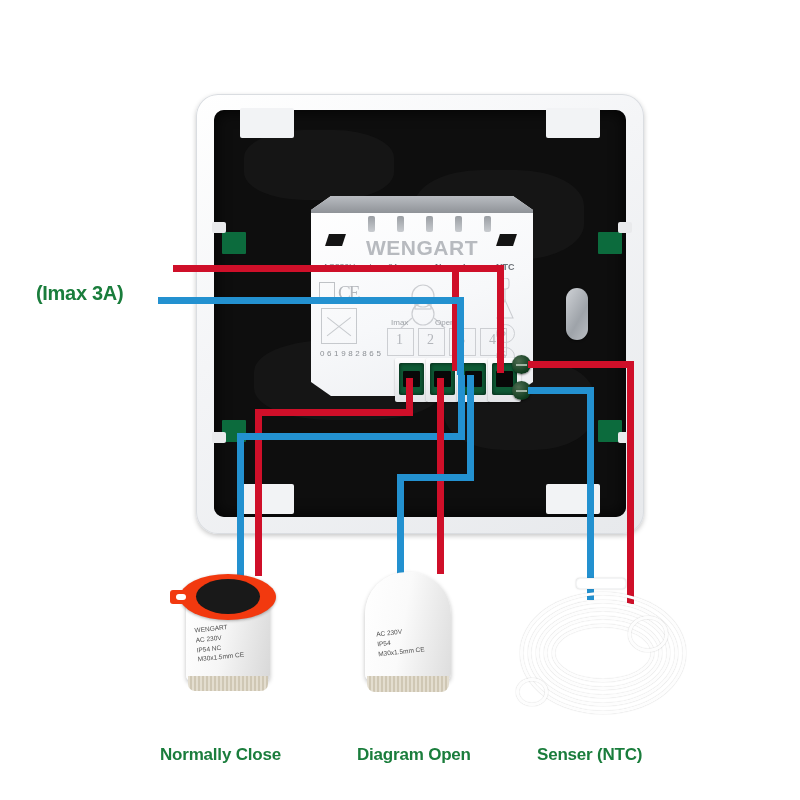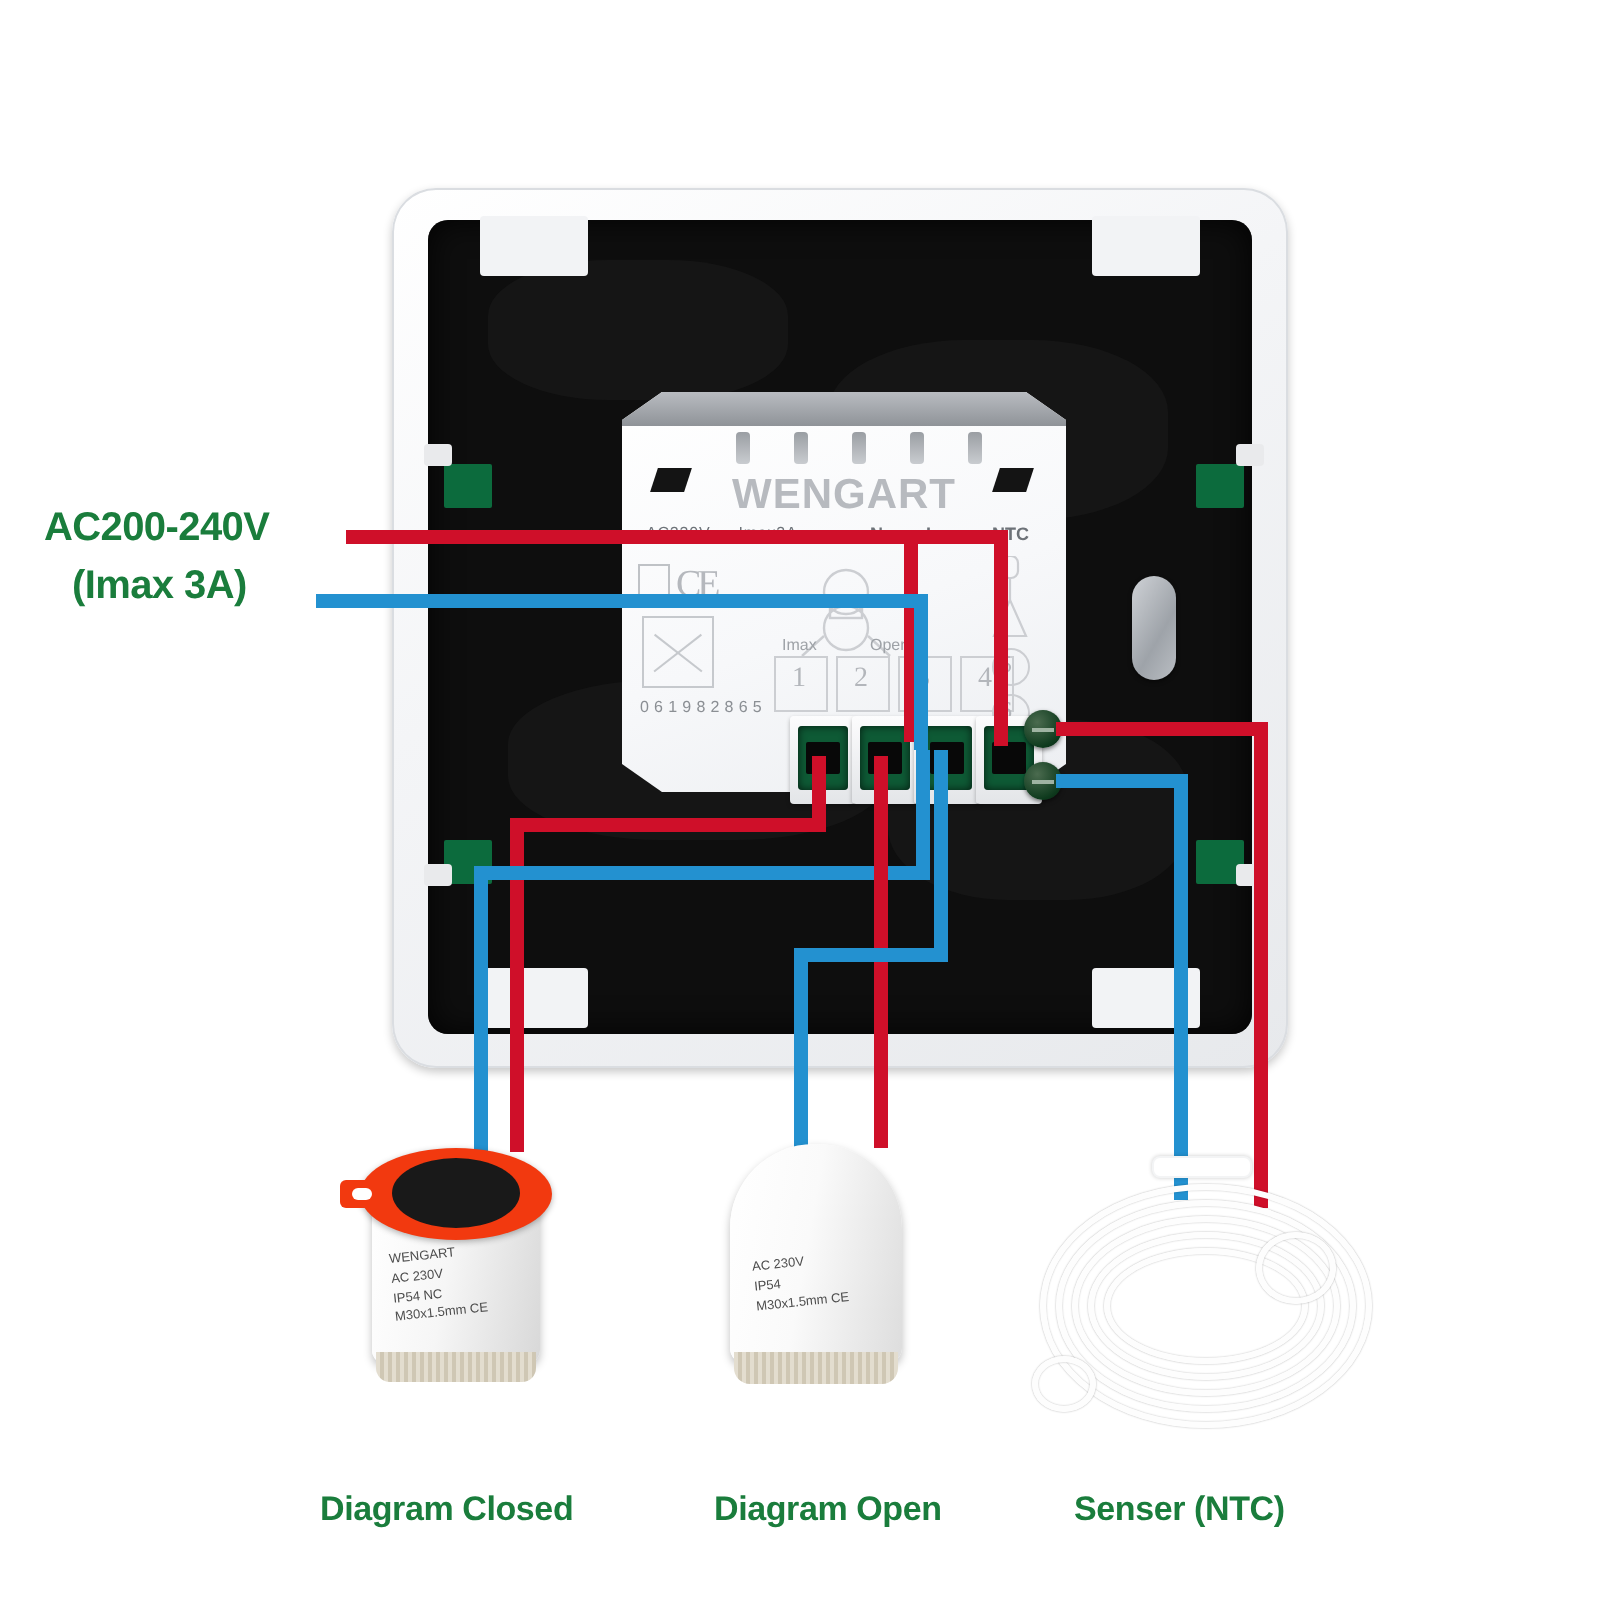--- a/index.html
+++ b/index.html
@@ -181,21 +181,20 @@
   #cap-nc{left:160px;}
   #cap-no{left:357px;}
   #cap-ntc{left:537px;}
 </style>
 </head>
 <body>
 
 <div id="stage">
 
 
-  <div class="side-label" id="lbl-voltage">AC200-240V</div>
   <div class="side-label" id="lbl-current">(Imax 3A)</div>
 
   <div id="frame">
     <div id="frame-inner">
       <div class="foam" style="left:30px;top:20px;width:150px;height:70px;"></div>
       <div class="foam" style="left:200px;top:60px;width:170px;height:90px;"></div>
       <div class="foam" style="left:40px;top:230px;width:190px;height:80px;"></div>
       <div class="foam" style="left:230px;top:250px;width:150px;height:90px;"></div>
       <div class="foam" style="left:120px;top:150px;width:120px;height:60px;"></div>
     </div>
@@ -353,17 +352,17 @@
     <div class="coil" style="left:20px;top:30px;width:128px;height:84px;"></div>
     <div class="coil" style="left:28px;top:38px;width:112px;height:68px;"></div>
     <div class="coil" style="left:36px;top:46px;width:96px;height:52px;"></div>
     <div class="coil" style="left:112px;top:38px;width:34px;height:30px;"></div>
     <div class="coil" style="left:0px;top:100px;width:26px;height:22px;"></div>
     <div style="position:absolute;left:60px;top:0px;width:48px;height:9px;
                 background:#ffffff;border:1.6px solid #f3f4f5;border-radius:4px;
                 box-shadow:0 0 2px rgba(0,0,0,.2);"></div>
   </div>
 
-  <div class="caption" id="cap-nc">Diagram Closed</div>
+  <div class="caption" id="cap-nc">Normally Close</div>
   <div class="caption" id="cap-no">Diagram Open</div>
   <div class="caption" id="cap-ntc">Senser  (NTC)</div>
 
 </div>
 
 </body></html>

